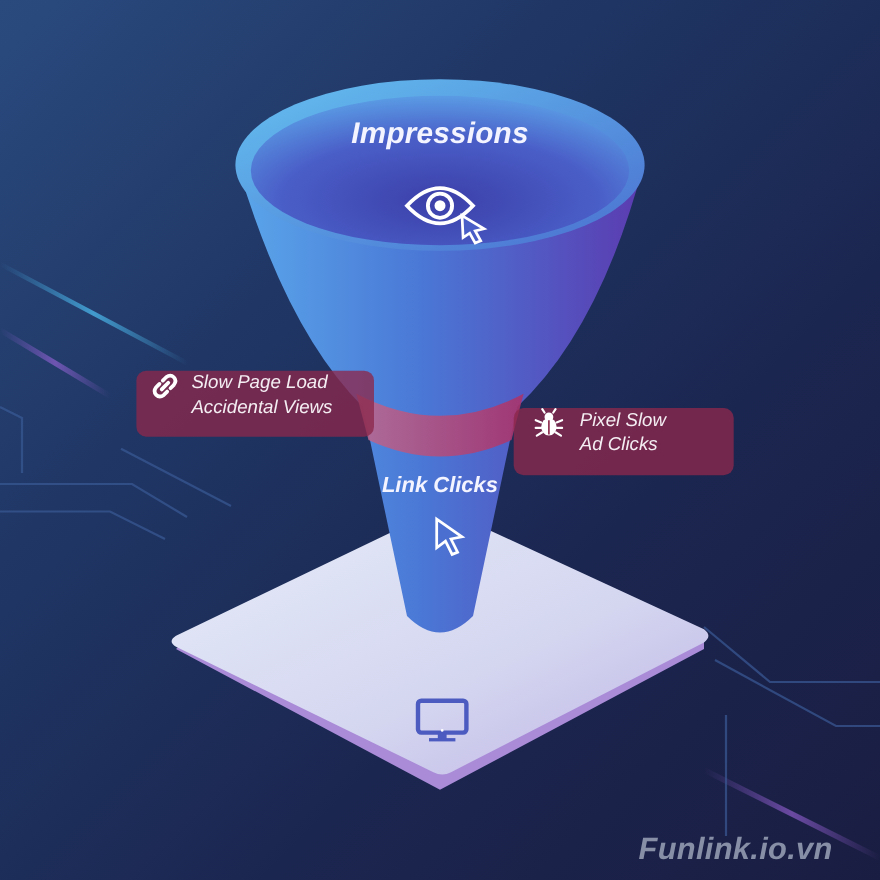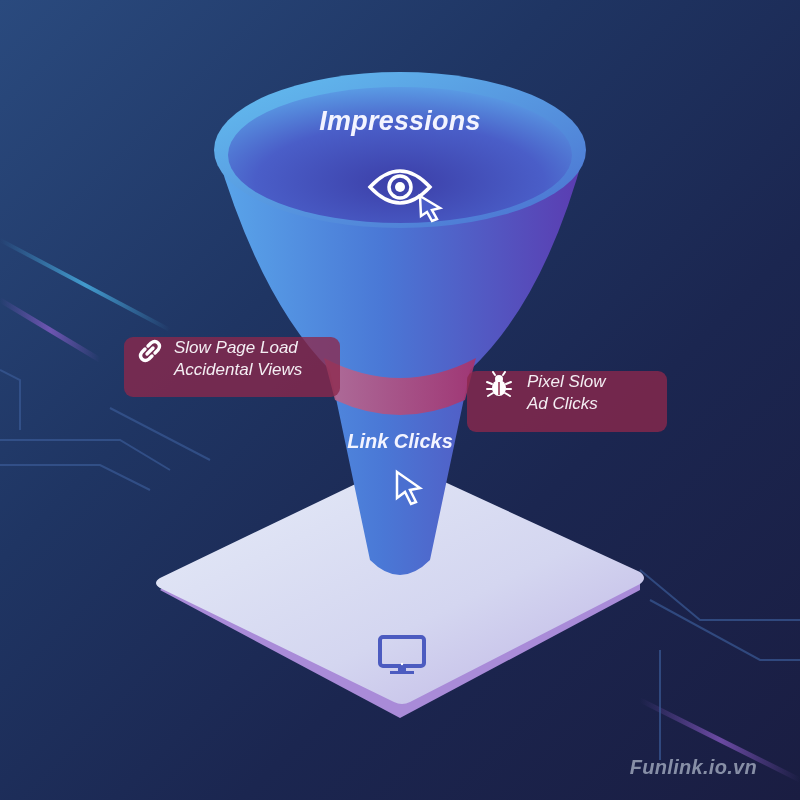--- a/index.html
+++ b/index.html
@@ -11,21 +11,21 @@
   .funnel-title{left:0;width:800px;top:106px;text-align:center;font-size:27px;font-weight:bold;color:#f3f4ff;letter-spacing:0.2px;}
   .mid-title{left:300px;width:200px;top:430px;text-align:center;font-size:20px;font-weight:bold;color:#f3f4ff;}
   .base-title{left:250px;width:300px;top:598px;text-align:center;font-size:19px;color:#1e2740;}
   .callout{position:absolute;background:rgba(140,40,75,0.78);border-radius:9px;display:flex;align-items:flex-start;}
   .callout-left{left:124px;top:337px;width:216px;height:60px;}
   .callout-right{left:467px;top:371px;width:200px;height:61px;}
   .callout .ic{width:28px;height:28px;margin-left:12px;margin-right:10px;flex:none;}
   .callout-right .ic{margin-left:18px;margin-right:14px;}
   .callout .txt{color:#f4eef3;font-size:17px;line-height:22px;}
   .callout .txt div{white-space:nowrap;}
-  .watermark{position:absolute;right:22px;top:756px;font-size:20px;font-weight:bold;color:#9aa3b8;letter-spacing:0.3px;opacity:0.85;}
+  .watermark{position:absolute;right:22px;top:756px;font-size:28px;font-weight:bold;color:#9aa3b8;letter-spacing:0.3px;opacity:0.85;}
 </style>
 </head>
 <body>
 
 <div class="scene">
 <svg width="800" height="800" viewBox="0 0 800 800" style="position:absolute;left:0;top:0">
   <defs>
     <linearGradient id="cone" x1="0" y1="0" x2="1" y2="0">
       <stop offset="0" stop-color="#5aa6ea"></stop>
       <stop offset="0.45" stop-color="#4a78d6"></stop>

